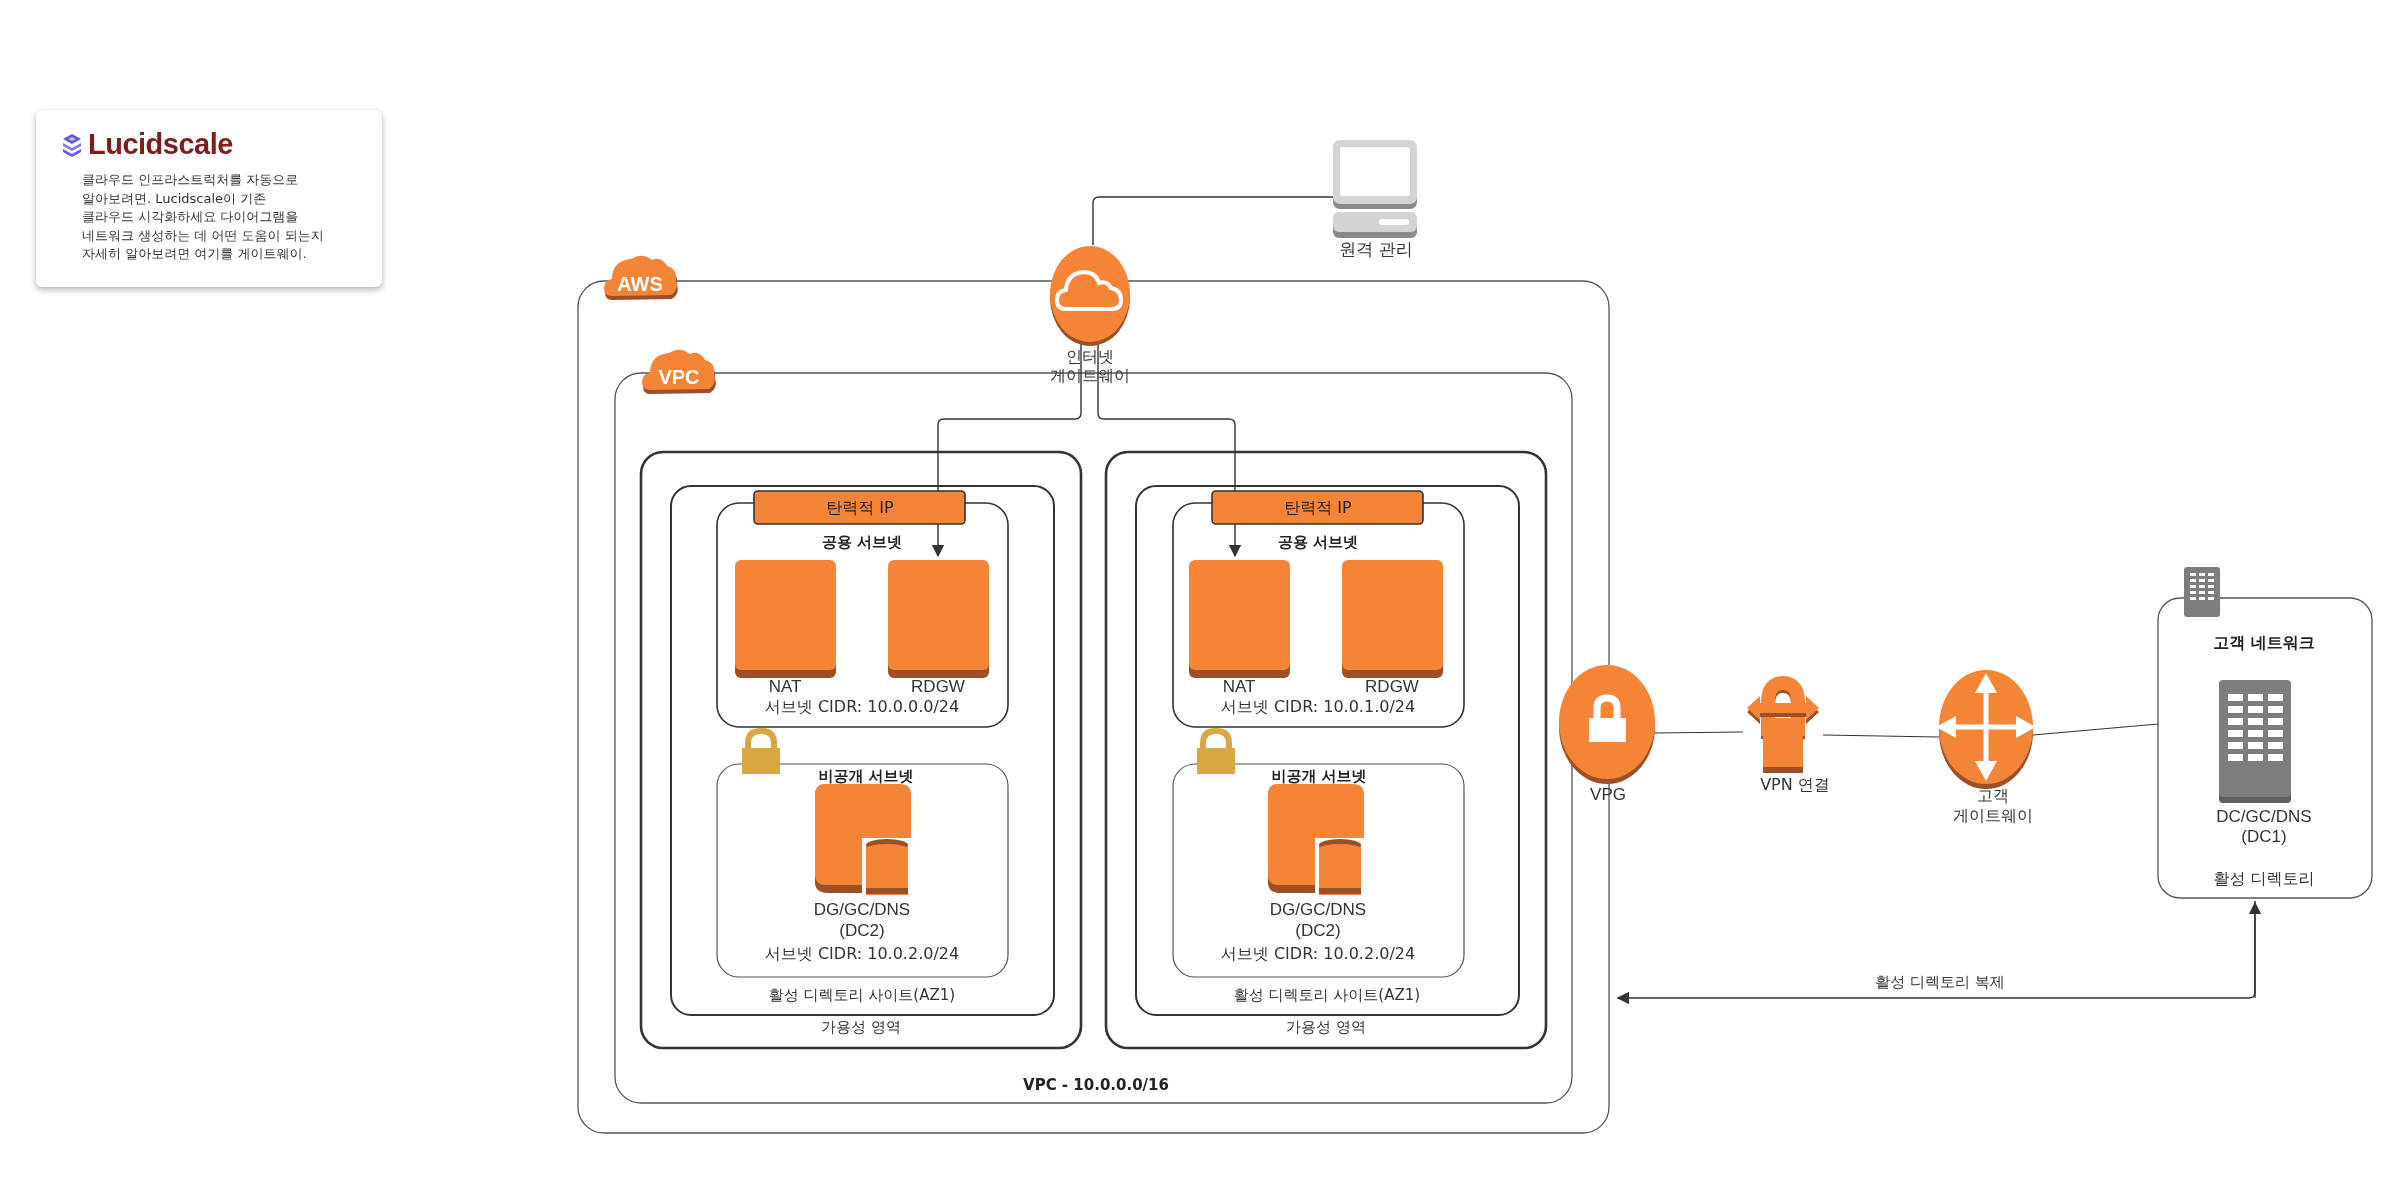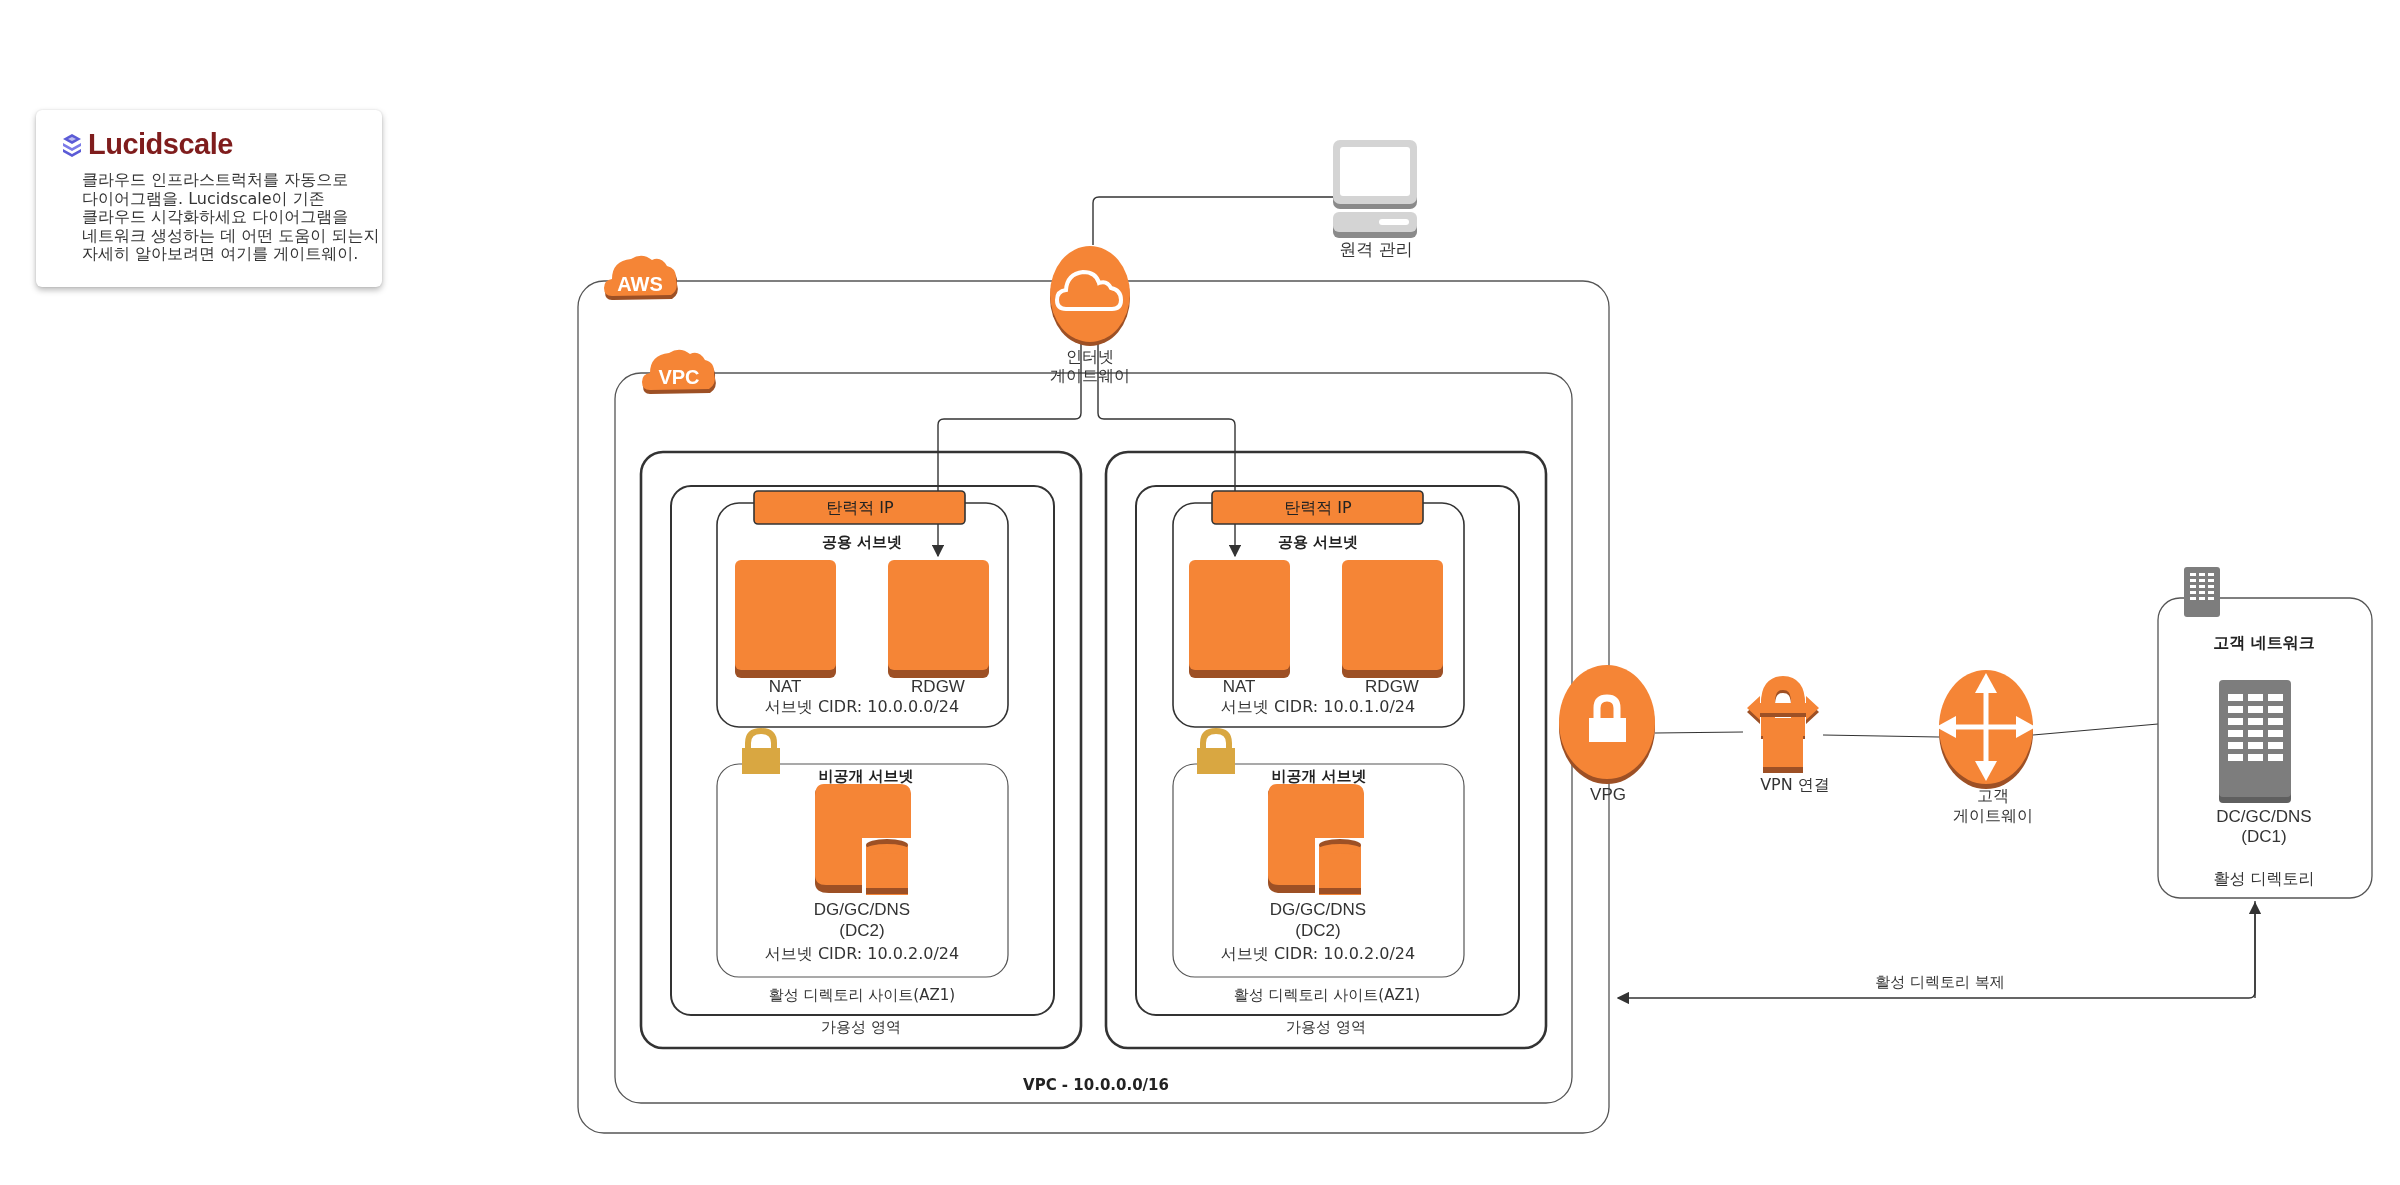--- a/index.html
+++ b/index.html
@@ -5,42 +5,42 @@
   html, body { margin: 0; padding: 0; background: #ffffff; }
   body { width: 2400px; height: 1185px; position: relative; overflow: hidden; font-family: "Liberation Sans", "DejaVu Sans", sans-serif; }
   #diagram { position: absolute; left: 0; top: 0; width: 2400px; height: 1185px; }
   .card {
     position: absolute; left: 36px; top: 110px; width: 346px; height: 177px;
     background: #fff; border-radius: 6px;
     box-shadow: 0 3px 6px rgba(0,0,0,0.28), 0 0 2px rgba(0,0,0,0.12);
   }
   .card .logo { position: absolute; left: 26px; top: 18px; display: flex; align-items: center; }
   .card .logo-text { font-family: "Liberation Sans", sans-serif; font-weight: 700; font-size: 29px; color: #7f1d1d; letter-spacing: -0.5px; margin-left: 6px; }
-  .card .desc { position: absolute; left: 46px; top: 61px; width: 300px; font-size: 16px; line-height: 18.5px; color: #333; font-family: "DejaVu Sans", sans-serif; }
+  .card .desc { position: absolute; left: 46px; top: 61px; width: 300px; font-size: 13px; line-height: 18.5px; color: #333; font-family: "DejaVu Sans", sans-serif; }
   .desc span { display: block; white-space: nowrap; }
   svg text { font-family: "DejaVu Sans", sans-serif; }
   .lbl { font-size: 15px; fill: #333; }
   .lbl-b { font-size: 15px; fill: #222; font-weight: 700; }
 </style>
 </head>
 <body>
 
 <div class="card">
   <div class="logo">
     <svg width="20" height="24" viewBox="0 0 20 24">
       <path d="M10 1 L19 6 L10 11 L1 6 Z" fill="#5B5BD6"></path>
       <path d="M1 10 L10 15 L19 10 L19 13 L10 18 L1 13 Z" fill="#7B7BE8"></path>
       <path d="M1 16 L10 21 L19 16 L19 19 L10 24 L1 19 Z" fill="#5B5BD6"></path>
       <path d="M6 6 L10 4 L14 6 L10 8 Z" fill="#ffffff" opacity="0.6"></path>
     </svg>
     <span class="logo-text">Lucidscale</span>
   </div>
   <div class="desc">
     <span>클라우드 인프라스트럭처를 자동으로</span>
-    <span>다이어그램을. Lucidscale이 기존</span>
+    <span>알아보려면. Lucidscale이 기존</span>
     <span>클라우드 시각화하세요 다이어그램을</span>
     <span>네트워크 생성하는 데 어떤 도움이 되는지</span>
     <span>자세히 알아보려면 여기를 게이트웨이.</span>
   </div>
 </div>
 
 <svg id="diagram" viewBox="0 0 2400 1185" xmlns="http://www.w3.org/2000/svg">
   <defs>
     <marker id="arrow" viewBox="0 0 10 10" refX="9" refY="5" markerWidth="9" markerHeight="9" orient="auto-start-reverse">
       <path d="M0 0 L10 5 L0 10 Z" fill="#333"></path>

